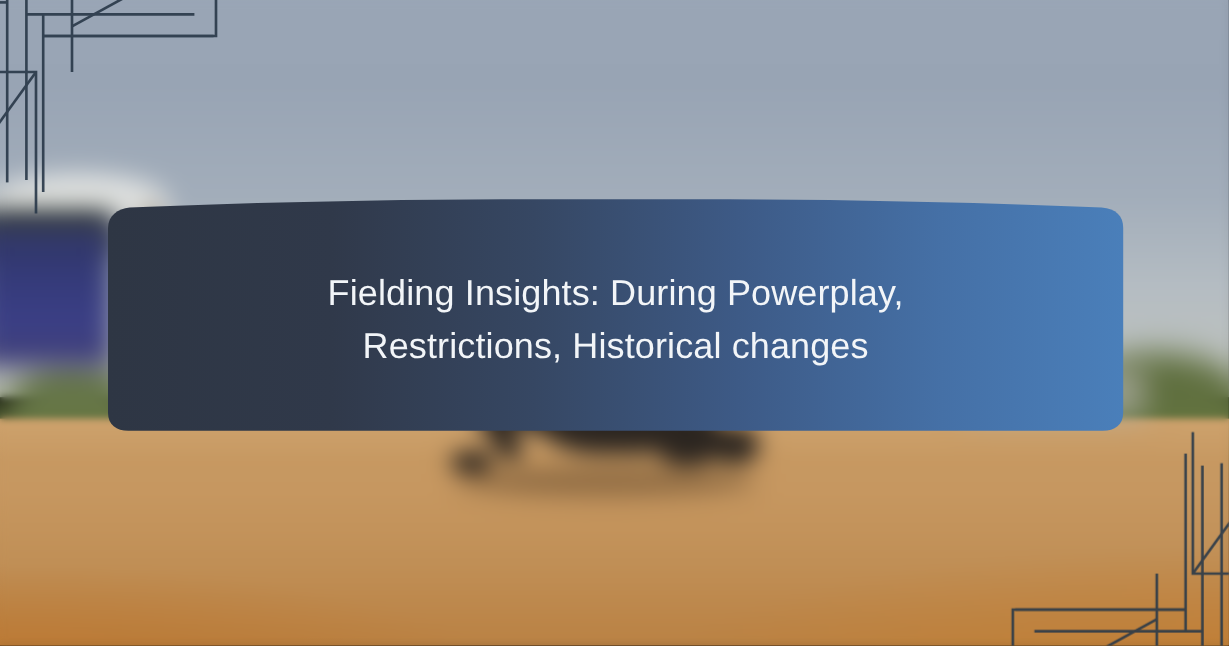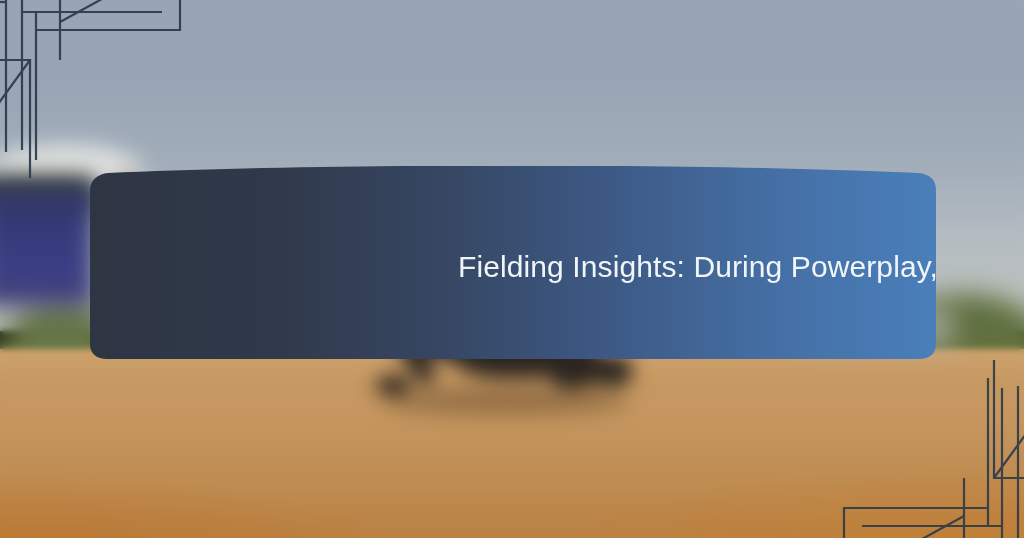--- a/index.html
+++ b/index.html
@@ -192,21 +192,21 @@
     width: 850px;
     height: 196px;
   }
   .banner-svg { position: absolute; inset: 0; display: block; }
 
   .banner-text {
     position: absolute;
     inset: 0;
     display: flex;
     flex-direction: column;
-    align-items: flex-end;
+    align-items: center;
     justify-content: center;
     padding-top: 6px;
     box-sizing: border-box;
   }
   .title-line {
     color: #f2f5f8;
     font-size: 30px;
     font-weight: 400;
     letter-spacing: .1px;
     line-height: 1.48;
@@ -310,16 +310,17 @@
                C 842,8 848,14 848,24
                L 848,178
                C 848,188 841,193 831,193
                L 19,193
                C 9,193 2,188 2,178
                Z" fill="url(#bannerGrad)"></path>
     </svg>
 
     <div class="banner-text">
       <div class="title-line">Fielding Insights: During Powerplay,</div>
+      <div class="title-line">Restrictions, Historical changes</div>
     </div>
   </div>
 
 </div>
 
 </body></html>

